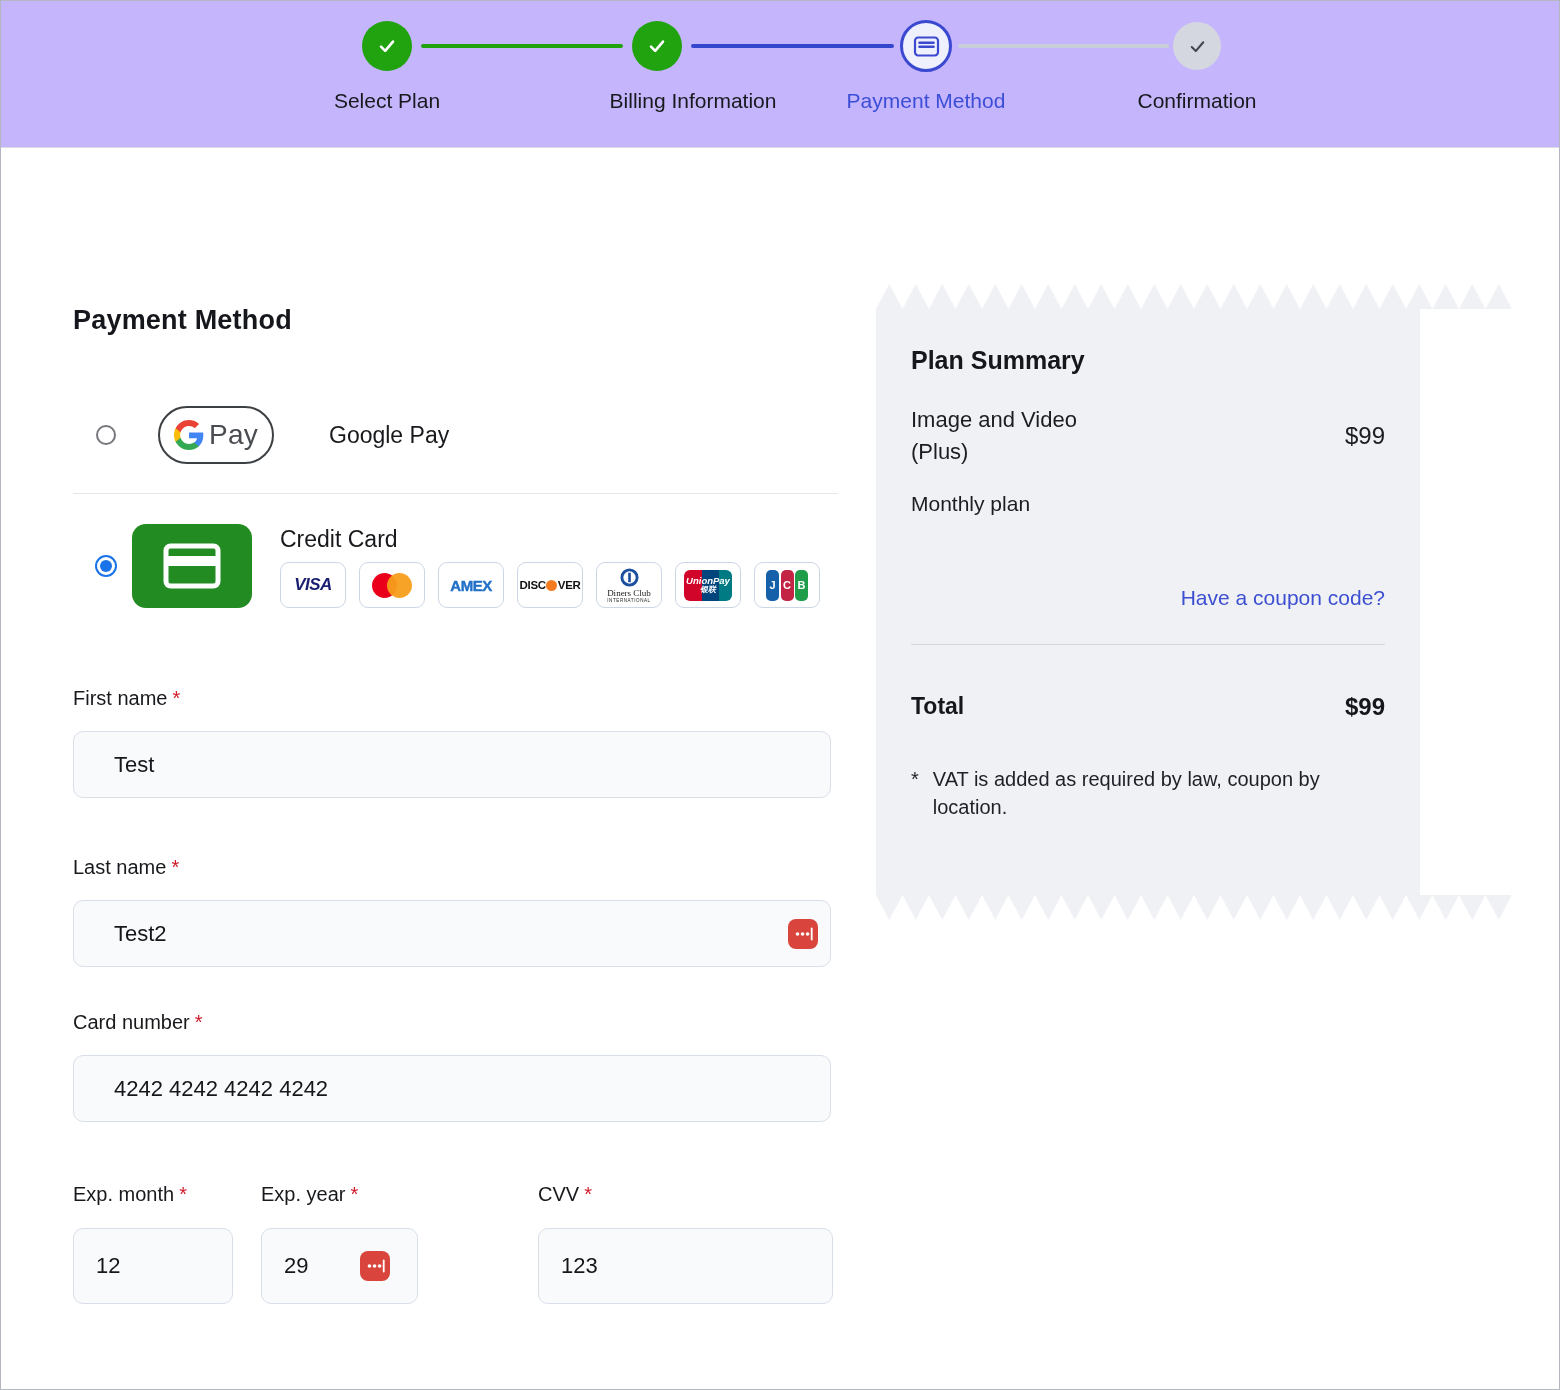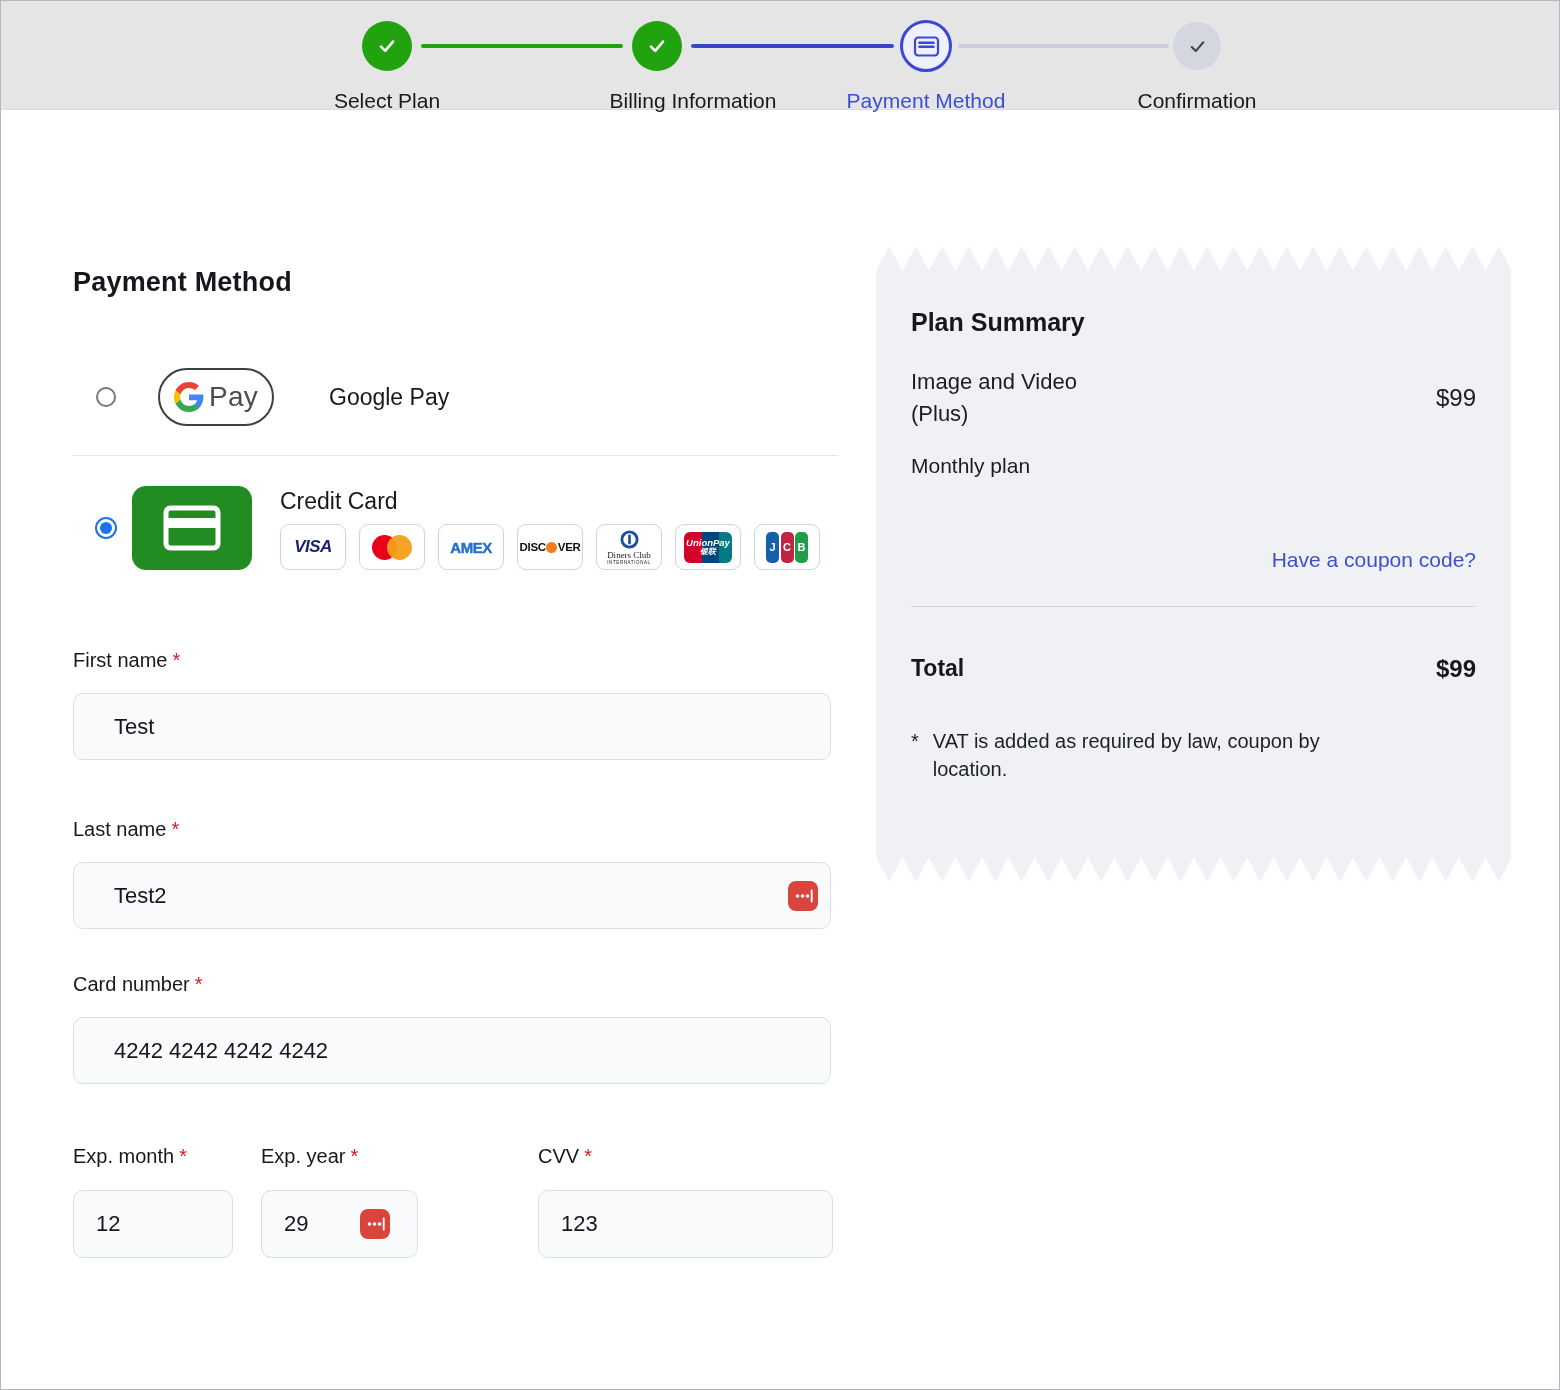--- a/index.html
+++ b/index.html
@@ -1,21 +1,21 @@
 <!DOCTYPE html>
 <html><head>
 <meta charset="utf-8">
 <style>
   * { box-sizing: border-box; }
   html,body { margin:0; padding:0; background:#fff; }
   body { font-family:"Liberation Sans","DejaVu Sans",sans-serif; color:#16181d; }
   .page { position:relative; width:1560px; height:1390px; border:1px solid #b4b7bf; background:#fff; overflow:hidden; }
 
   
-  .stepper-bar { position:relative; height:109px; background:#e5e5e5; border-bottom:1px solid #d9dbe3; }
+  .stepper-bar { position:relative; height:147px; background:#c4b5fd; border-bottom:1px solid #d9dbe3; }
   .step-circle { position:absolute; display:flex; align-items:center; justify-content:center; border-radius:50%; }
   .step-circle.done { width:50px; height:50px; background:#20a30e; top:20px; }
   .step-circle.current { width:52px; height:52px; background:#eef0fd; border:3px solid #3a49d0; top:19px; }
   .step-circle.upcoming { width:48px; height:48px; background:#d4d7df; top:21px; }
   .connector { position:absolute; height:4px; top:43px; border-radius:2px; }
   .connector.green { background:#20a30e; }
   .connector.blue { background:#3546cd; }
   .connector.gray { background:#c9cfda; }
   .step-label { position:absolute; top:88px; transform:translateX(-50%); font-size:21px; white-space:nowrap; color:#17191c; }
   .step-label.current { color:#3c4ed6; }
@@ -82,27 +82,27 @@
   .autofill-icon { position:absolute; top:50%; transform:translateY(-50%); width:30px; height:30px;
                    background:#d9453c; border-radius:8px; display:flex; align-items:center; justify-content:center; }
   .autofill-icon.right-edge { right:13px; }
   .autofill-icon.inset { right:28px; }
   .exp-row { display:flex; margin-top:61px; }
   .exp-col .field-label { display:block; }
   .exp-col .text-input, .exp-col .input-wrap { margin-top:22px; }
   .exp-month { width:160px; }
   .exp-year { width:157px; margin-left:28px; }
   .exp-cvv { width:295px; margin-left:120px; }
-  .exp-col .text-input { height:68px; padding:0 22px; }
+  .exp-col .text-input { height:76px; padding:0 22px; }
   .exp-month .text-input { width:160px; }
   .exp-year .input-wrap { width:157px; }
   .exp-cvv .text-input { width:295px; }
 
   
-  .summary { position:absolute; left:875px; top:135px; width:635px; }
+  .summary { position:absolute; left:875px; top:135px; width:544px; }
   .zz { display:block; width:635px; height:26px; }
   .summary-body { background:#f0f1f5; padding:37px 35px 73px 35px; min-height:575px; }
   .summary-title { margin:0; font-size:25px; font-weight:600; color:#15171c; }
   .plan-row { display:flex; justify-content:space-between; align-items:center; margin-top:29px; }
   .plan-name { font-size:22px; line-height:1.45; color:#1b1d22; }
   .plan-price { font-size:24px; color:#1b1d22; }
   .billing-cycle { margin-top:24px; font-size:21px; color:#1b1d22; }
   .coupon-row { margin-top:70px; text-align:right; }
   .coupon-link { color:#3d4fd1; font-size:21px; font-weight:500; text-decoration:none; cursor:pointer; }
   .summary-divider { margin-top:34px; border:none; border-top:1px solid #d4d7de; }

